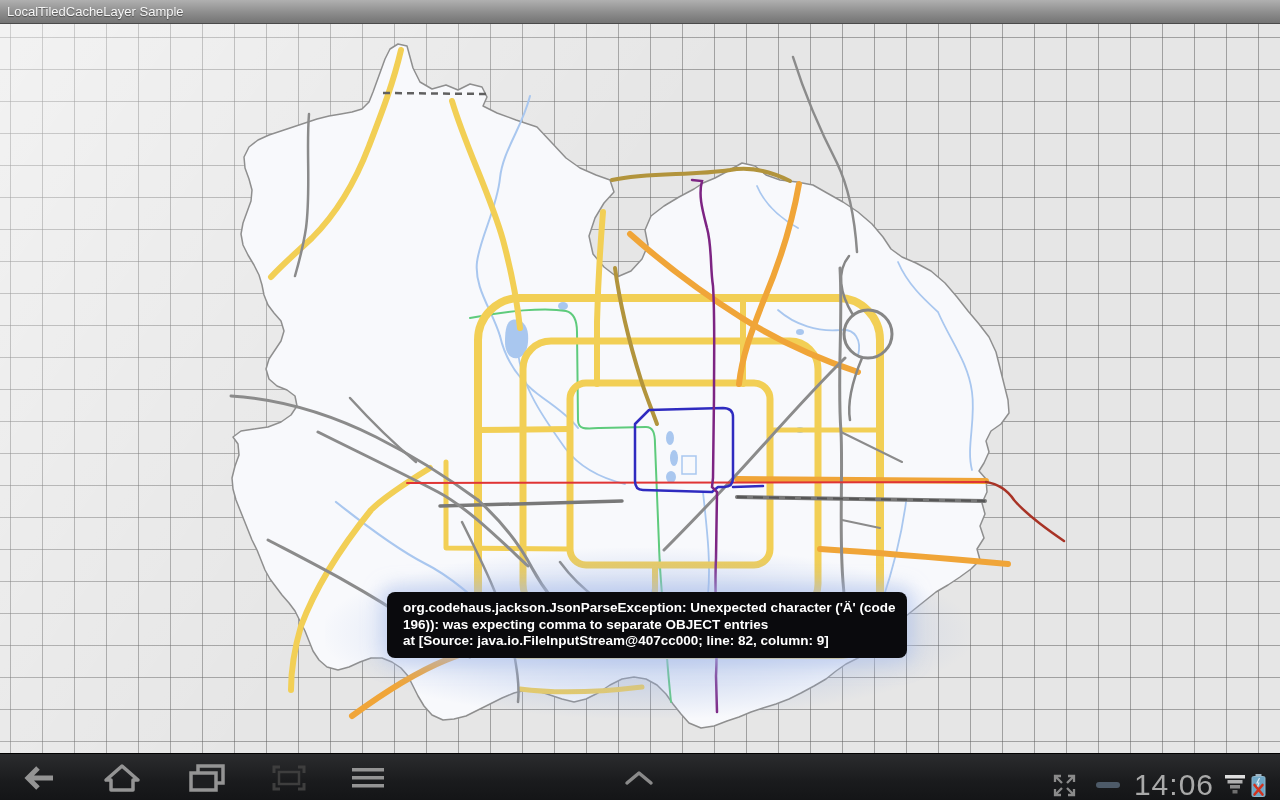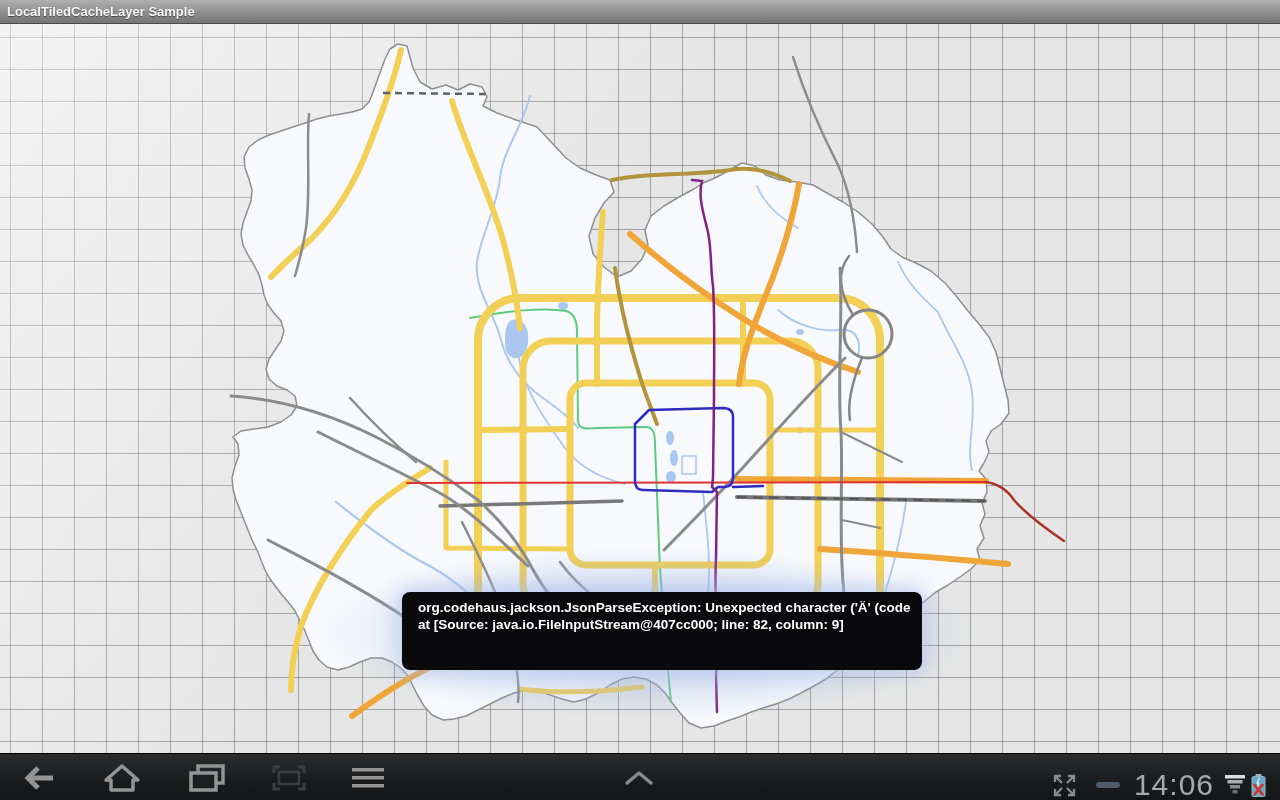--- a/index.html
+++ b/index.html
@@ -3,38 +3,38 @@
 <meta charset="utf-8">
 <style>
   html,body{margin:0;padding:0;background:#000;}
   .screen{position:relative;width:1280px;height:800px;overflow:hidden;
     font-family:"Liberation Sans",sans-serif;background:#e9e9e9;}
 
   
   .titlebar{position:absolute;left:0;top:0;width:1280px;height:23px;
     background:linear-gradient(#b0b0b0,#8d8d8d 55%,#747474);
     border-bottom:1px solid #4a4a4a;z-index:30;}
-  .titlebar .title{line-height:23px;padding-left:7px;font-size:13px;font-weight:bold;
+  .titlebar .title{line-height:23px;padding-left:7px;font-size:13px;font-weight:normal;
     color:#f6f6f6;text-shadow:0 1px 1px rgba(0,0,0,.45);}
 
   
   .grid-bg{position:absolute;left:0;top:23px;width:1280px;height:730px;
     background-color:#e6e6e6;
     background-image:
       linear-gradient(125deg,rgba(255,255,255,.5) 0%,rgba(255,255,255,0) 42%),
       repeating-linear-gradient(to right,rgba(90,90,90,.50) 0 1px,transparent 1px 32px),
       repeating-linear-gradient(to bottom,rgba(90,90,90,.50) 0 1px,transparent 1px 32px);
     background-position:0 0,10px 0,0 14px;}
 
   .map-svg{position:absolute;left:0;top:23px;width:1280px;height:730px;z-index:5;}
 
   
   .toast-glow{position:absolute;left:325px;top:548px;width:645px;height:170px;z-index:9;
     background:radial-gradient(ellipse at center,rgba(152,176,226,.62) 0%,rgba(152,176,226,.28) 46%,rgba(152,176,226,0) 72%);}
-  .toast{position:absolute;left:402px;top:592px;width:520px;height:78px;box-sizing:border-box;
+  .toast{position:absolute;left:387px;top:592px;width:520px;height:66px;box-sizing:border-box;
     background:#0a0a0d;border-radius:8px;padding:8px 16px;z-index:10;
     box-shadow:0 0 18px 6px rgba(170,190,235,.55);}
   .toast .line{color:#ffffff;font-size:13.5px;font-weight:bold;line-height:16.5px;white-space:nowrap;}
 
   
   .navbar{position:absolute;left:0;top:753px;width:1280px;height:47px;
     background:linear-gradient(#2b2c2e,#1a1b1d 60%,#141517);border-top:1px solid #000;
     box-sizing:border-box;z-index:30;}
   .nav-left{position:absolute;left:20px;top:0;height:47px;display:flex;align-items:center;gap:46px;}
   .nav-center{position:absolute;left:624px;top:0;height:47px;display:flex;align-items:center;}
@@ -112,20 +112,21 @@
       <path d="M407,483 L986,482" fill="none" stroke="#e03434" stroke-width="2" stroke-linecap="round"></path>
       <path d="M986,482 C999,484 1008,491 1014,500 C1026,514 1042,526 1064,541" fill="none" stroke="#a83326" stroke-width="2.5" stroke-linecap="round"></path>
       <path d="M635,424 L649,410 L723,408 Q733,408 733,417 L733,478 Q733,487 724,487 L718,487 L712,492 L643,490 Q635,490 635,481 Z" fill="none" stroke="#2f2bc0" stroke-width="2.5" stroke-linejoin="round"></path>
       <path d="M733,487 L763,486" fill="none" stroke="#2f2bc0" stroke-width="2.5" stroke-linecap="round"></path>
       <path d="M692,180 L702,181 C698,196 703,212 707,228 C712,246 710,266 713,286 C715,316 714,356 714,396 L713,478 L712,487 L717,492 L716,558 C714,598 718,638 716,676 L717,712" fill="none" stroke="#7d2483" stroke-width="2.5" stroke-linecap="round"></path>
     </svg>
 
   <div class="toast-glow"></div>
   <div class="toast">
     <div class="line">org.codehaus.jackson.JsonParseException: Unexpected character ('Ä' (code</div>
+    <div class="line">196)): was expecting comma to separate OBJECT entries</div>
     <div class="line"> at [Source: java.io.FileInputStream@407cc000; line: 82, column: 9]</div>
   </div>
 
   <div class="titlebar">
     <div class="title">LocalTiledCacheLayer Sample</div>
   </div>
 
   <div class="navbar">
     <div class="nav-left">
       <div class="navbtn">

